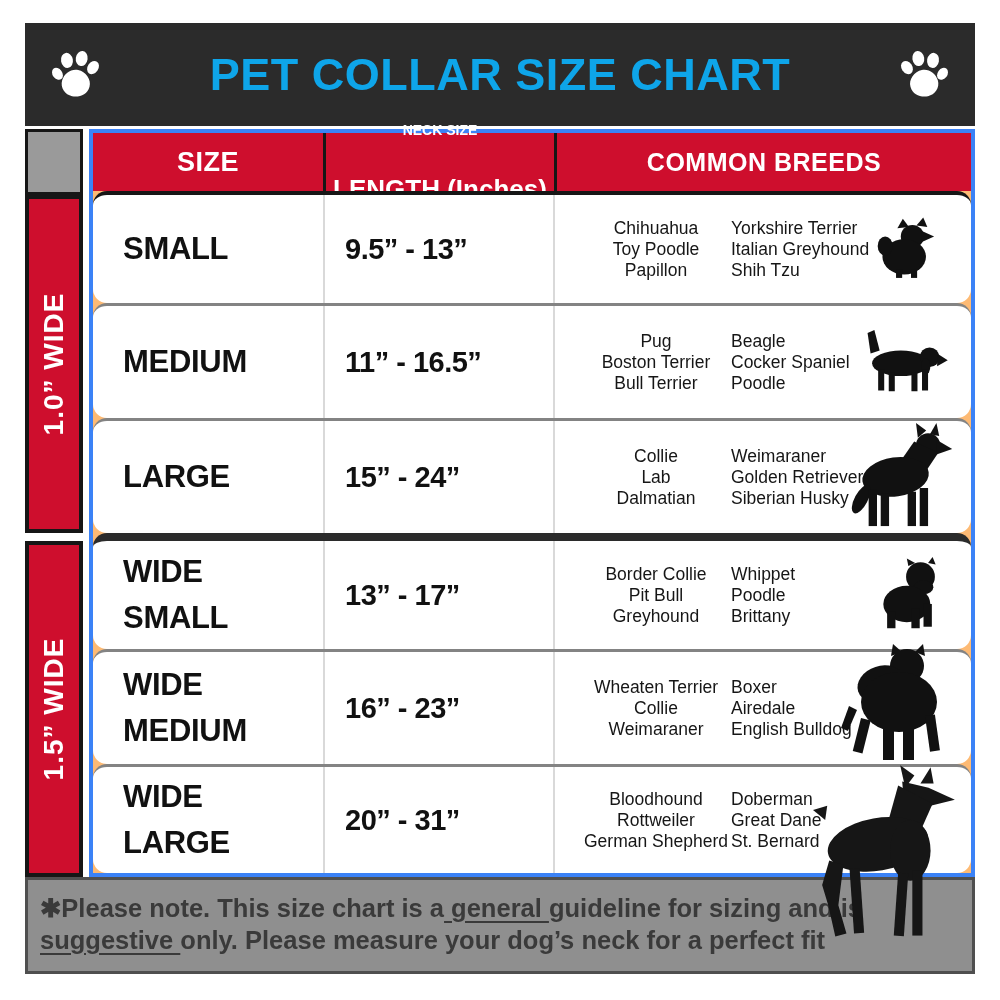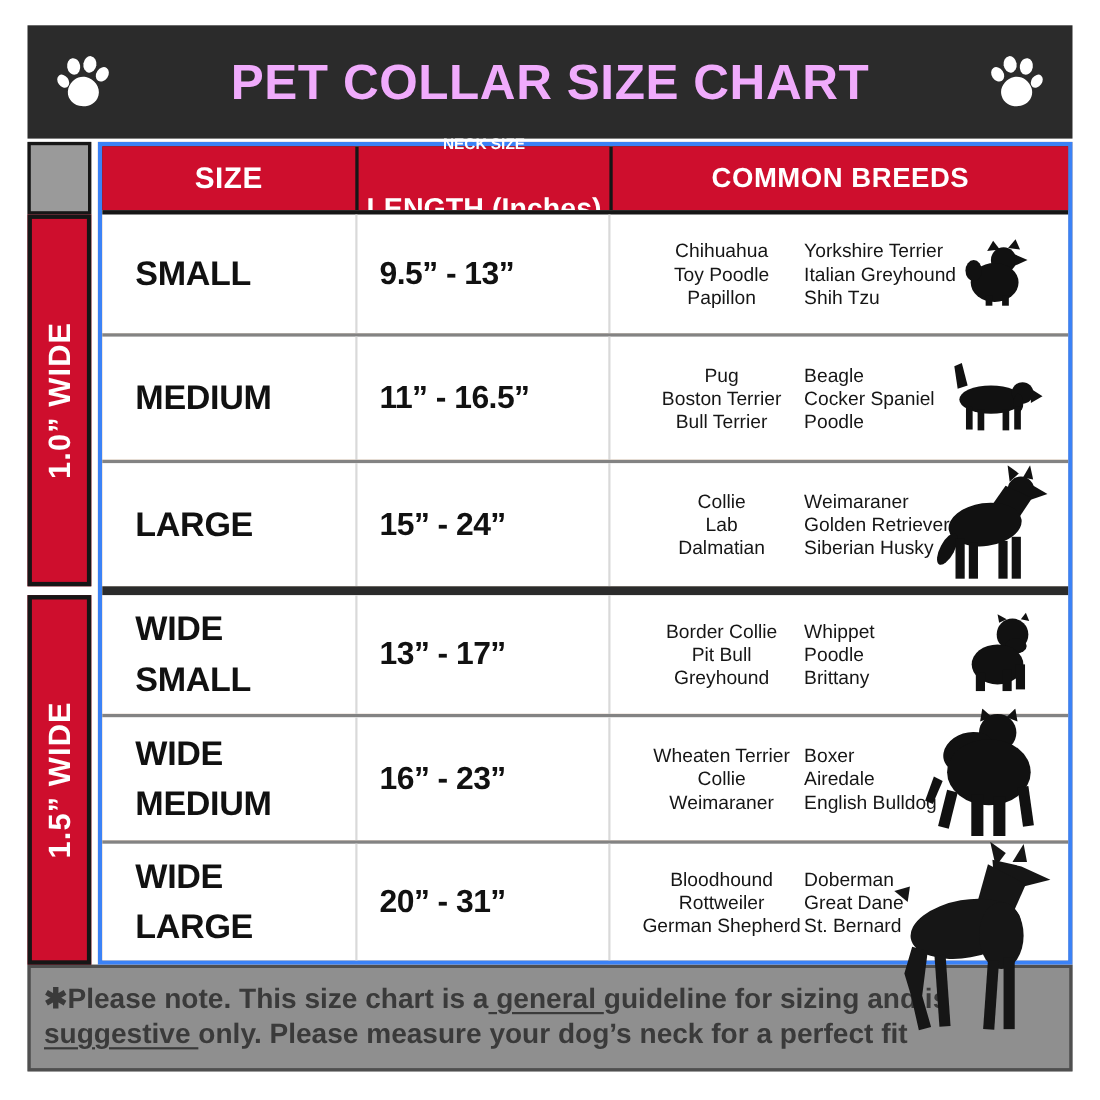--- a/index.html
+++ b/index.html
@@ -10,21 +10,21 @@
     font-family:"Liberation Sans", sans-serif;
     position:relative; overflow:hidden;
   }
   
   .title-bar {
     width:950px; height:103px; background:#2b2b2b;
     display:flex; align-items:center; justify-content:space-between;
     padding:0 24px; margin-bottom:3px;
   }
   .title-bar h1 {
-    color:#f0abfc; font-size:45px; font-weight:bold; letter-spacing:0.5px;
+    color:#0ea5e9; font-size:45px; font-weight:bold; letter-spacing:0.5px;
     white-space:nowrap;
   }
   .paw { width:54px; height:54px; }
   .paw-left  { transform:rotate(12deg); }
   .paw-right { transform:scaleX(-1) rotate(12deg); }
   
   .chart { display:flex; gap:6px; width:950px; }
   .rail { width:58px; display:flex; flex-direction:column; flex:none; }
   .rail-square { height:66px; background:#9a9a9a; border:3px solid #161616; }
   .rail-bar {
@@ -43,21 +43,21 @@
   .thead { display:flex; height:58px; background:#161616; gap:3px; }
   .th {
     background:#ce0e2d; color:#ffffff; display:flex; flex-direction:column;
     align-items:center; justify-content:center; font-weight:bold;
   }
   .th-size   { width:230px; font-size:27px; letter-spacing:0.5px; }
   .th-length { width:228px;gap:38px; }
   .th-length .sub  { font-size:14px; font-weight:bold; line-height:15px; }
   .th-length .main { font-size:26px; font-weight:bold; line-height:26px; }
   .th-breeds { flex:1; font-size:25px; letter-spacing:0.5px; }
-  .row { display:flex; position:relative; background:#ffffff; }
+  .row { display:flex; position:relative; background:#ffffff;border-radius:14px; }
   .r1 { height:112px; border-top:4px solid #161616; }
   .r2 { height:115px; border-top:3px solid #838383; }
   .r3 { height:115px; border-top:3px solid #838383; }
   .r4 { height:116px; border-top:8px solid #2b2b2b; }
   .r5 { height:115px; border-top:3px solid #838383; }
   .r6 { height:109px; border-top:3px solid #838383; }
   .cell-size {
     width:230px; padding-left:30px; display:flex; align-items:center;
     font-size:31px; font-weight:bold; color:#111111; letter-spacing:-0.3px;
     line-height:1.5; white-space:pre-line;

